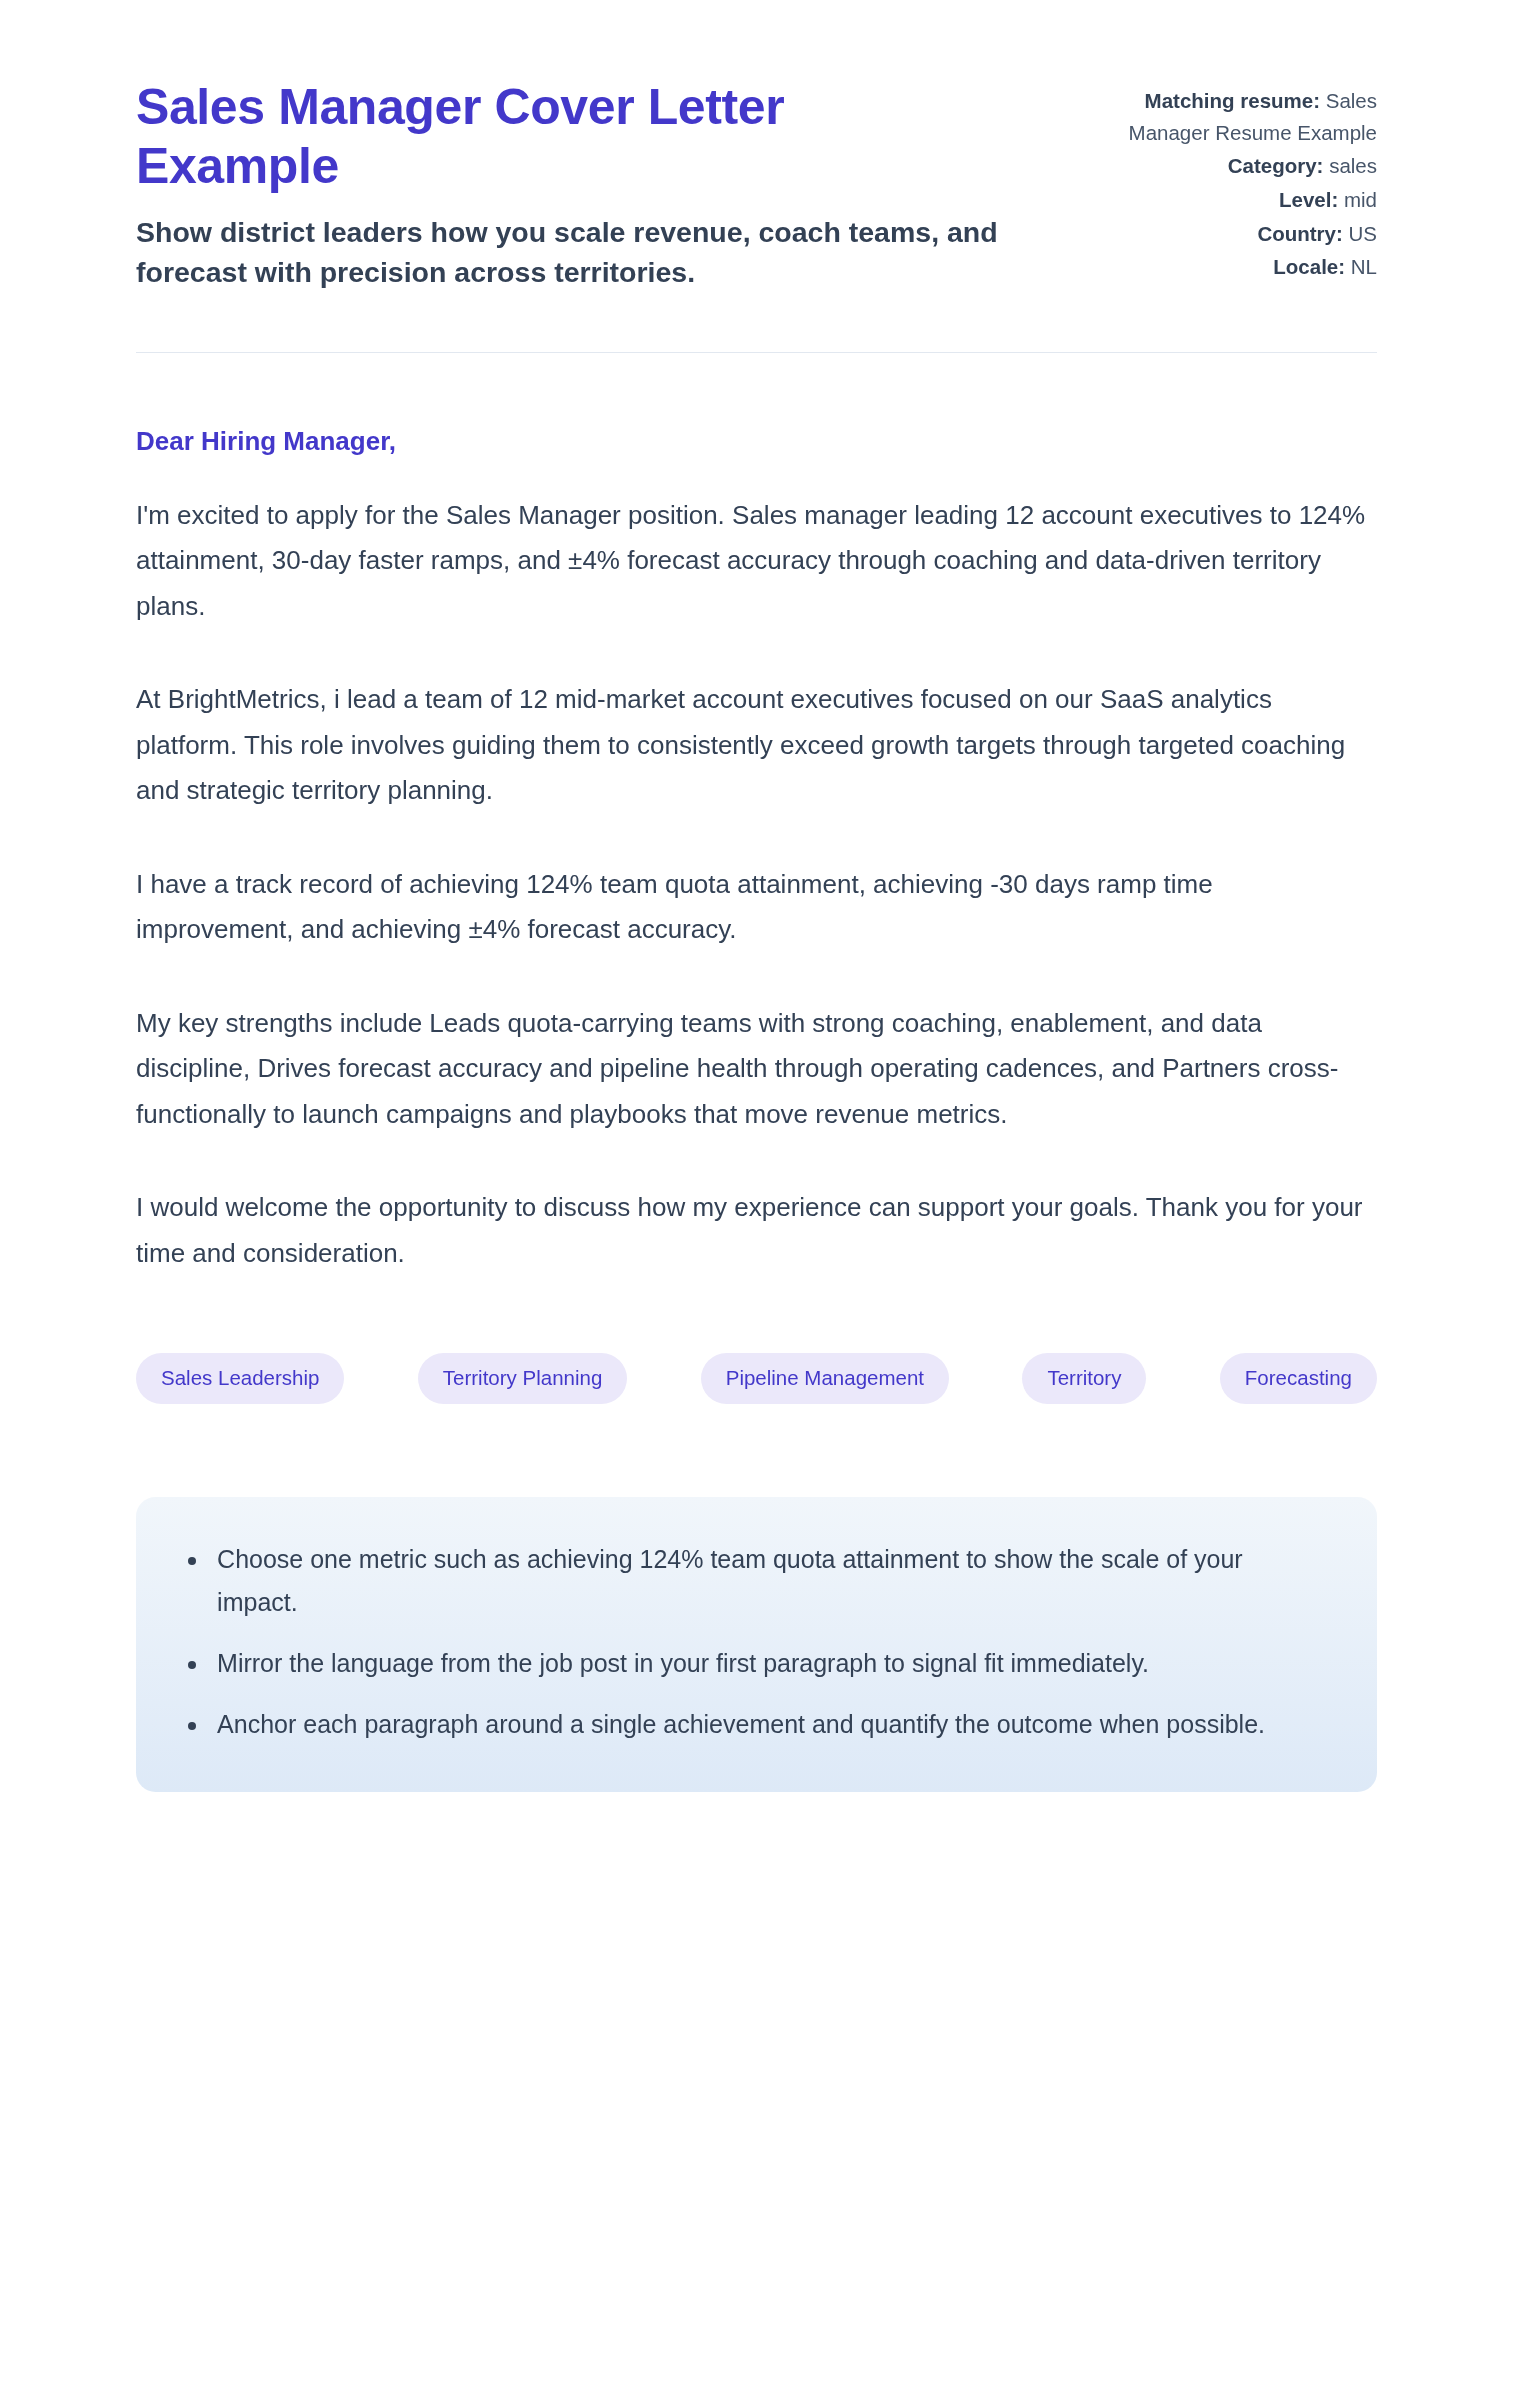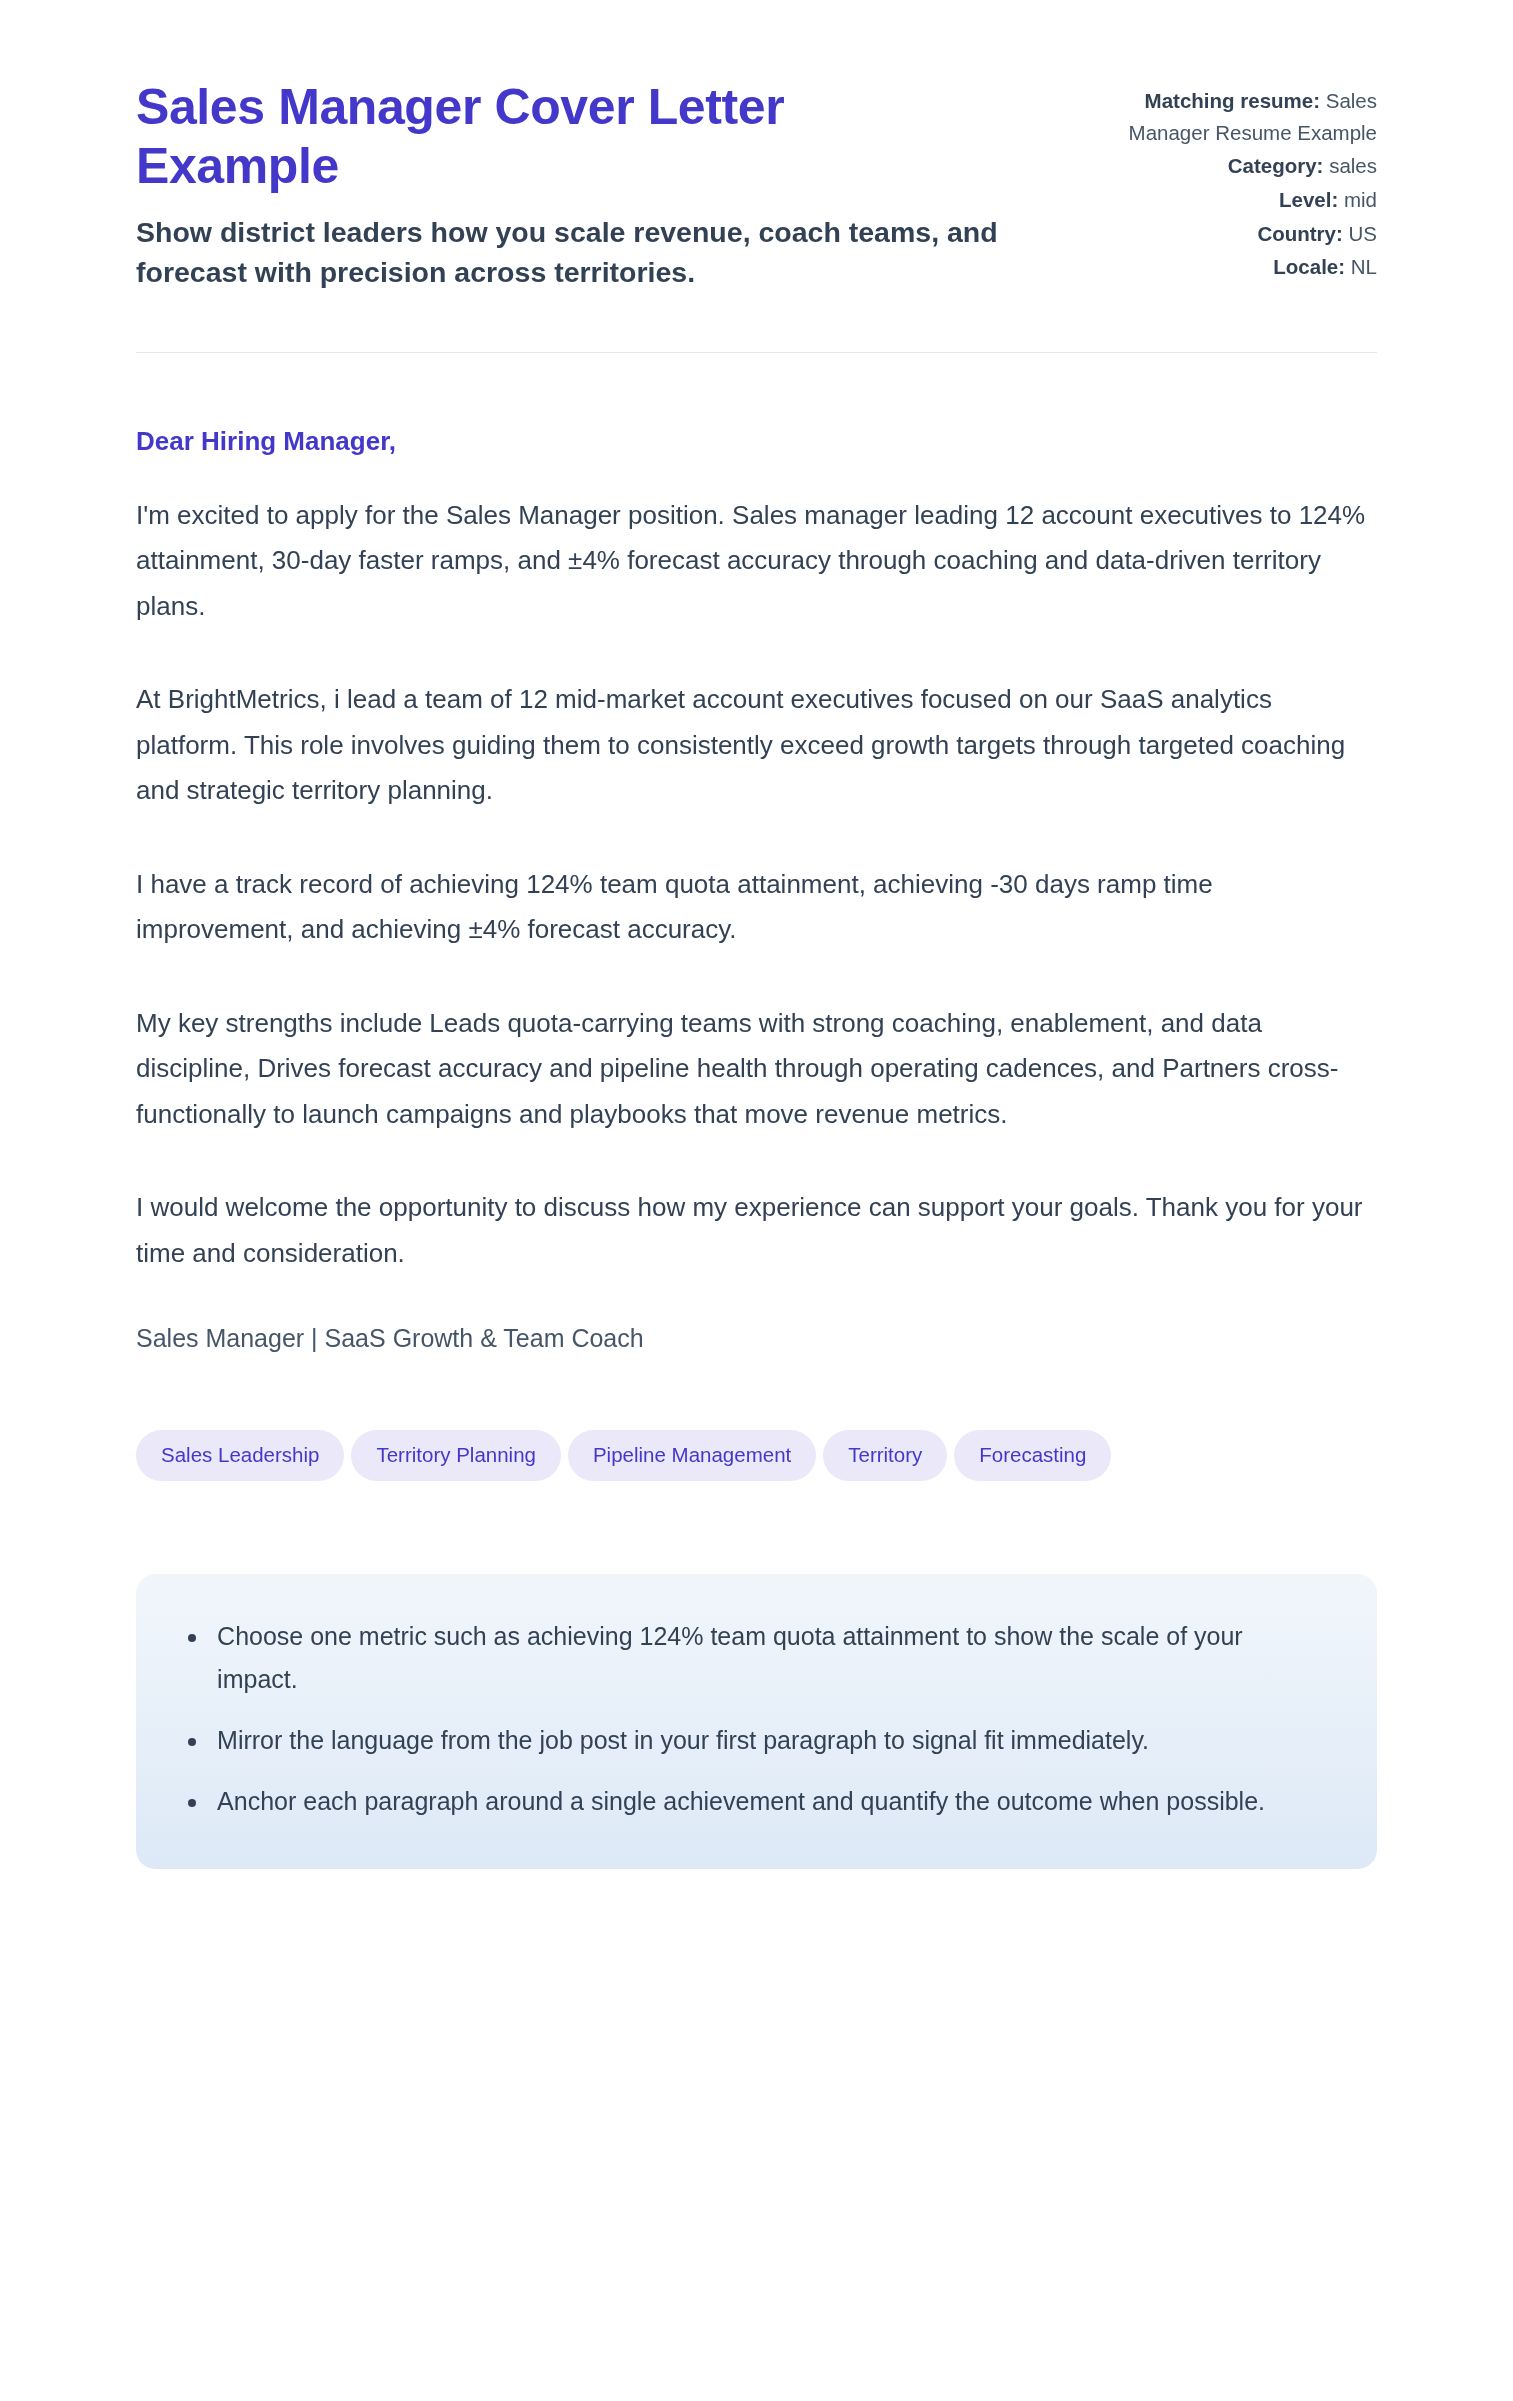--- a/index.html
+++ b/index.html
@@ -102,22 +102,23 @@
 
   .sig-title {
     font-size: 25px;
     color: #475569;
   }
 
   
   .tags {
     display: flex;
     flex-wrap: wrap;
-    gap: 7px;
+    gap: 41px;
     margin-top: 77px;
+    justify-content: space-between;
   }
 
   .tag {
     display: inline-block;
     background: #ebe8fa;
     color: #4338ca;
     font-size: 20.5px;
     line-height: 1;
     padding: 15px 25px;
     border-radius: 889px;
@@ -198,21 +199,20 @@
 
   <main class="letter">
     <p class="salutation">Dear Hiring Manager,</p>
 
     <p class="body-paragraph">I'm excited to apply for the Sales Manager position. Sales manager leading 12 account executives to 124% attainment, 30-day faster ramps, and ±4% forecast accuracy through coaching and data-driven territory plans.</p>
     <p class="body-paragraph">At BrightMetrics, i lead a team of 12 mid-market account executives focused on our SaaS analytics platform. This role involves guiding them to consistently exceed growth targets through targeted coaching and strategic territory planning.</p>
     <p class="body-paragraph">I have a track record of achieving 124% team quota attainment, achieving -30 days ramp time improvement, and achieving ±4% forecast accuracy.</p>
     <p class="body-paragraph">My key strengths include Leads quota-carrying teams with strong coaching, enablement, and data discipline, Drives forecast accuracy and pipeline health through operating cadences, and Partners cross-functionally to launch campaigns and playbooks that move revenue metrics.</p>
     <p class="body-paragraph">I would welcome the opportunity to discuss how my experience can support your goals. Thank you for your time and consideration.</p>
 
-    <p class="sig-title">Sales Manager | SaaS Growth &amp; Team Coach</p>
 
     <div class="tags">
       <span class="tag">Sales Leadership</span>
       <span class="tag">Territory Planning</span>
       <span class="tag">Pipeline Management</span>
       <span class="tag">Territory</span>
       <span class="tag">Forecasting</span>
     </div>
 
     <section class="callout">

